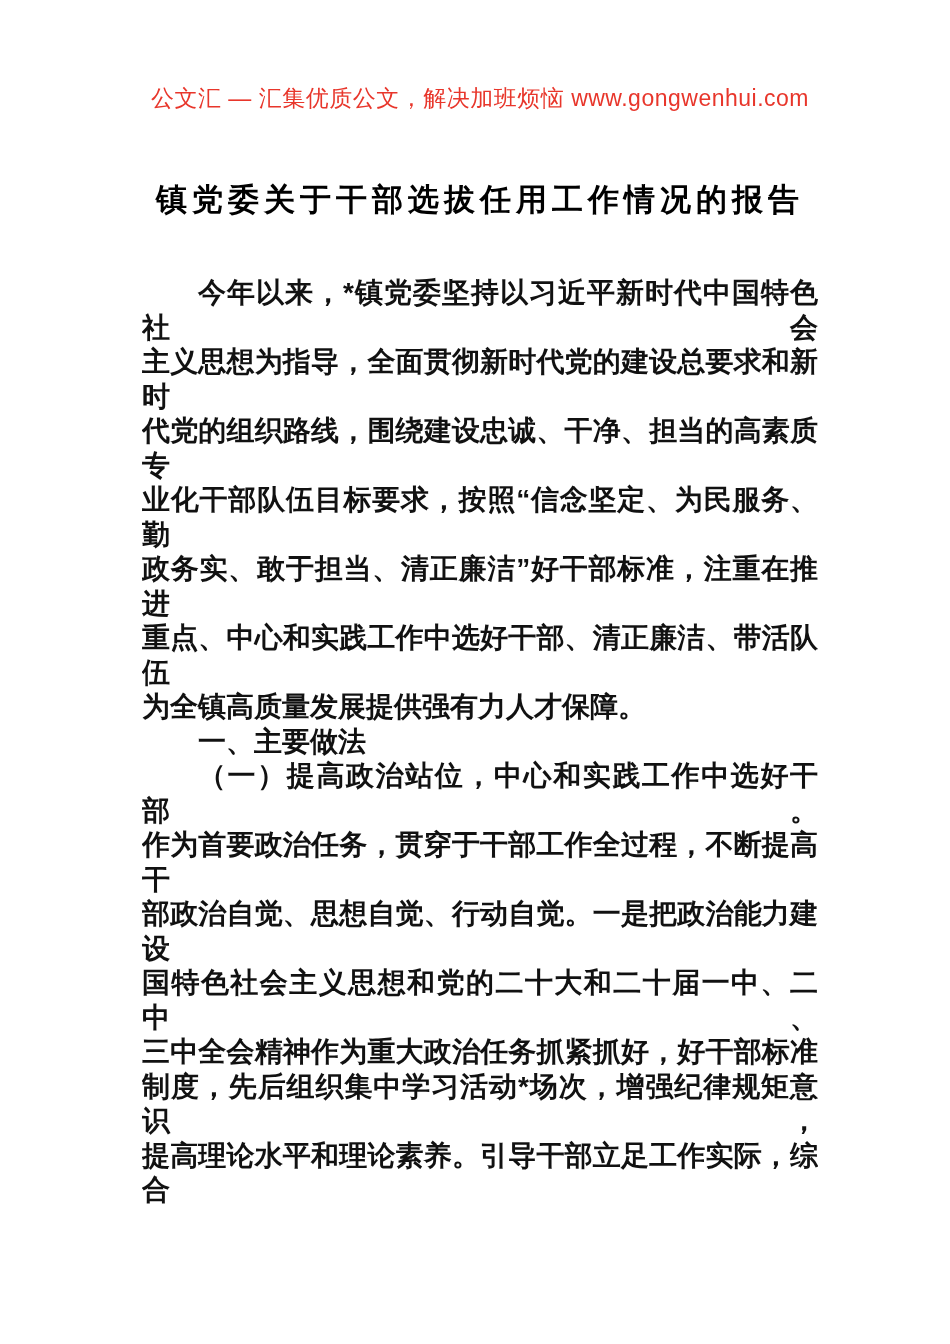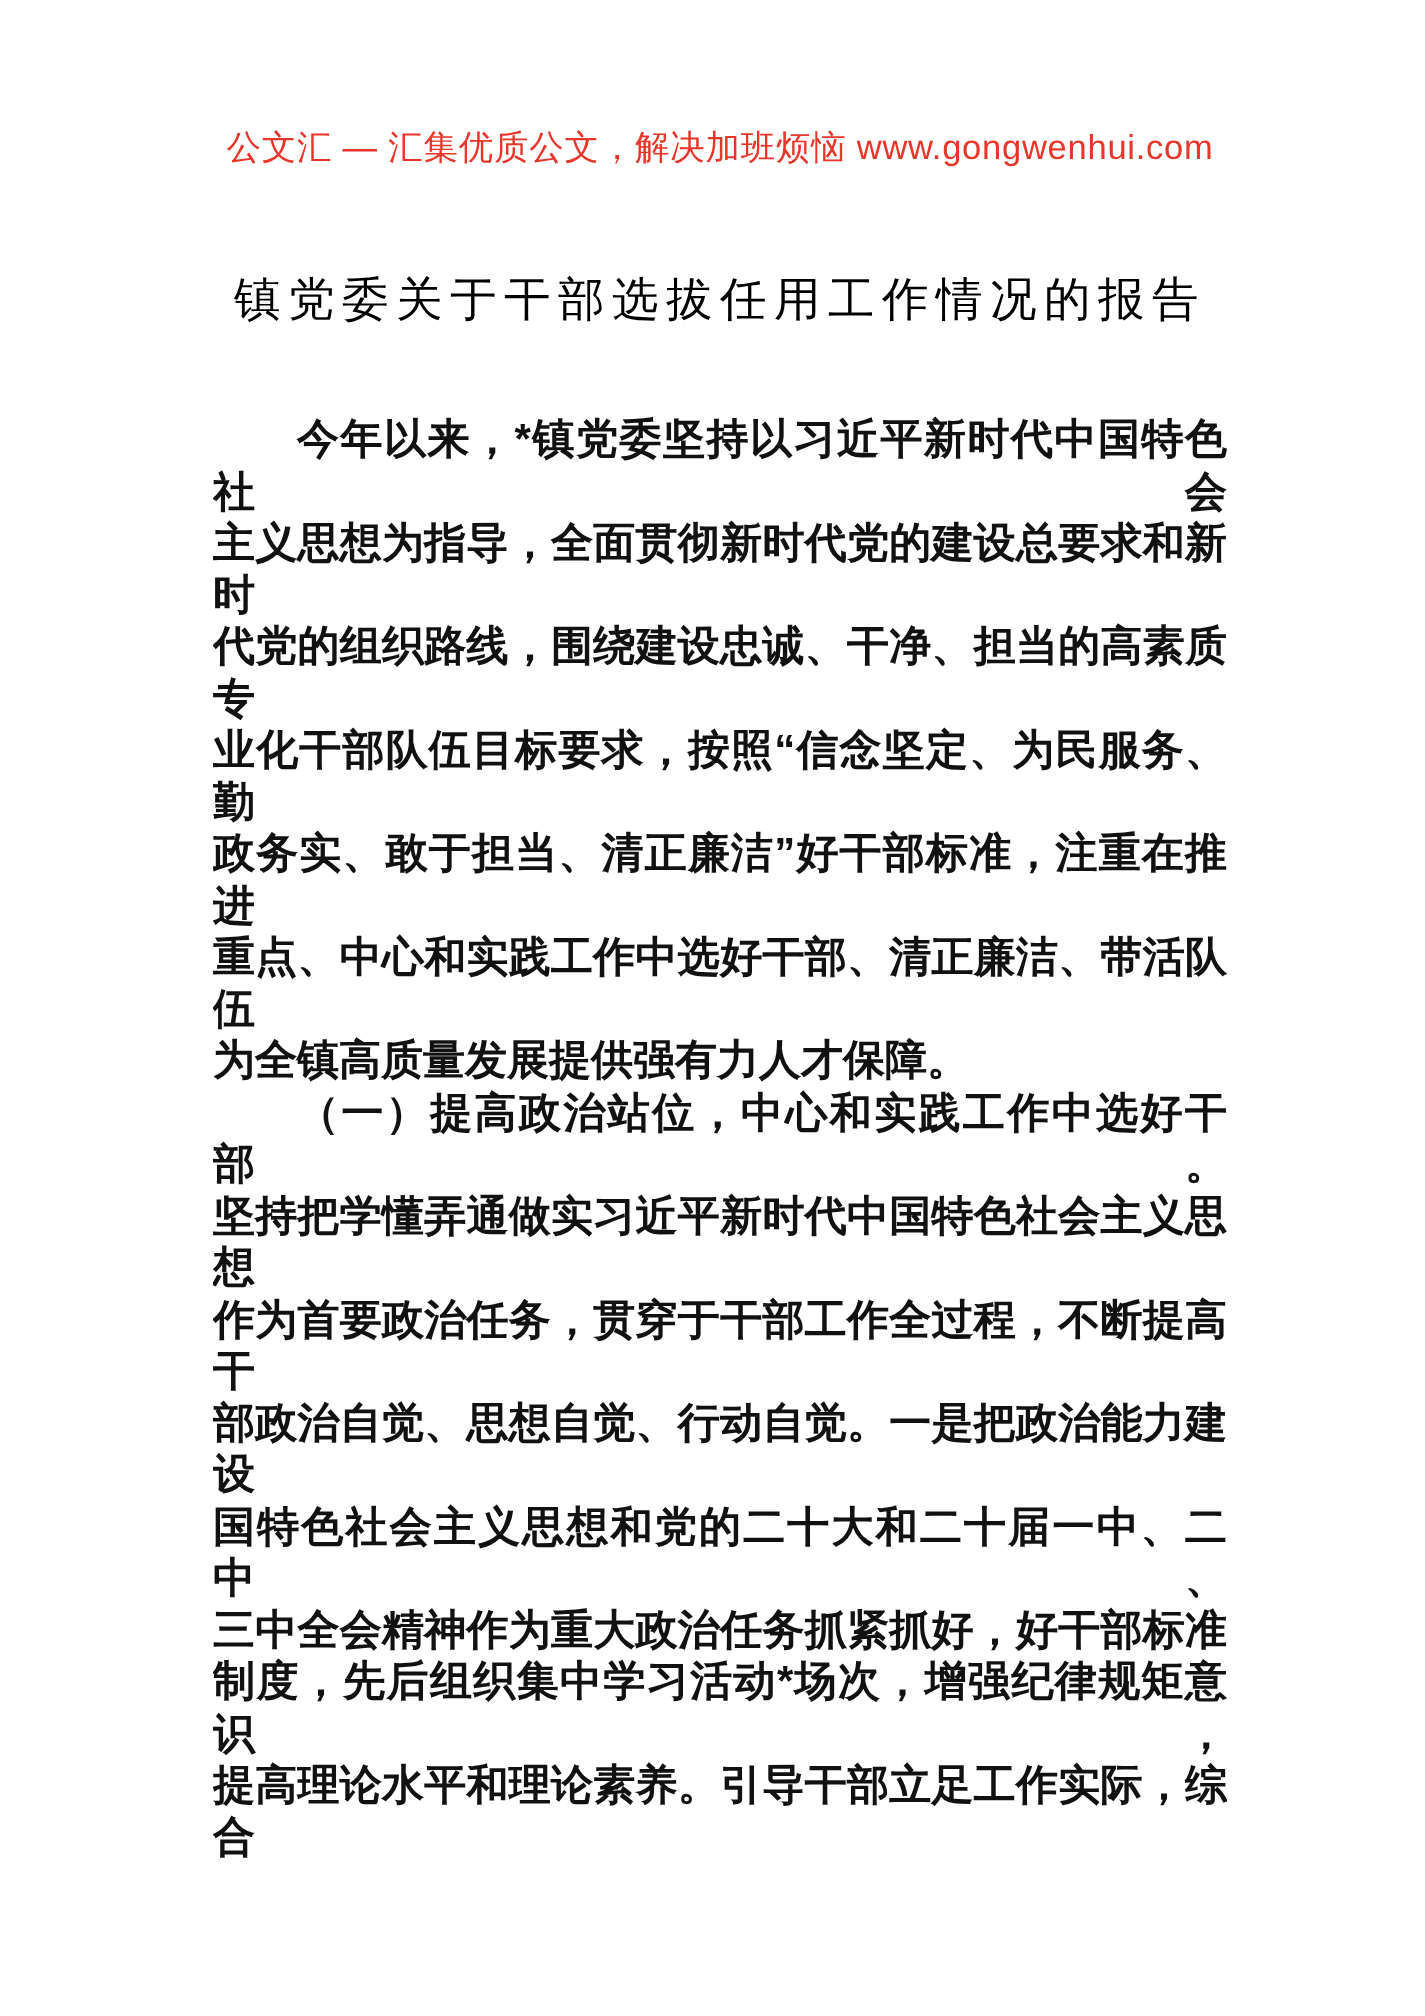--- a/index.html
+++ b/index.html
@@ -24,21 +24,21 @@
     padding-top: 84px;
     text-align: center;
     font-size: 23px;
     line-height: 28px;
     color: #e8362b;
     letter-spacing: 0.5px;
   }
   .doc-title {
     margin-top: 66px;
     text-align: center;
-    font-weight: 400;
+    font-weight: 700;
     font-size: 31px;
     line-height: 44px;
     letter-spacing: 5px;
     color: #000000;
   }
   .document-body {
     margin-top: 54px;
     color: #111111;
   }
   .para { margin: 0; }
@@ -68,22 +68,24 @@
         <div class="para">
           <div class="line first">今年以来，*镇党委坚持以习近平新时代中国特色社会</div>
           <div class="line">主义思想为指导，全面贯彻新时代党的建设总要求和新时</div>
           <div class="line">代党的组织路线，围绕建设忠诚、干净、担当的高素质专</div>
           <div class="line">业化干部队伍目标要求，按照“信念坚定、为民服务、勤</div>
           <div class="line">政务实、敢于担当、清正廉洁”好干部标准，注重在推进</div>
           <div class="line">重点、中心和实践工作中选好干部、清正廉洁、带活队伍</div>
           <div class="line last">为全镇高质量发展提供强有力人才保障。</div>
         </div>
         <div class="para">
+          <div class="line first last">一、主要做法</div>
+        </div>
+        <div class="para">
           <div class="line first">（一）提高政治站位，中心和实践工作中选好干部。</div>
-          <div class="line">坚持把学懂弄通做实习近平新时代中国特色社会主义思想</div>
           <div class="line">作为首要政治任务，贯穿于干部工作全过程，不断提高干</div>
           <div class="line">部政治自觉、思想自觉、行动自觉。一是把政治能力建设</div>
           <div class="line">国特色社会主义思想和党的二十大和二十届一中、二中、</div>
           <div class="line">三中全会精神作为重大政治任务抓紧抓好，好干部标准</div>
           <div class="line">制度，先后组织集中学习活动*场次，增强纪律规矩意识，</div>
           <div class="line">提高理论水平和理论素养。引导干部立足工作实际，综合</div>
         </div>
       </div>
   </div>
 </div>

